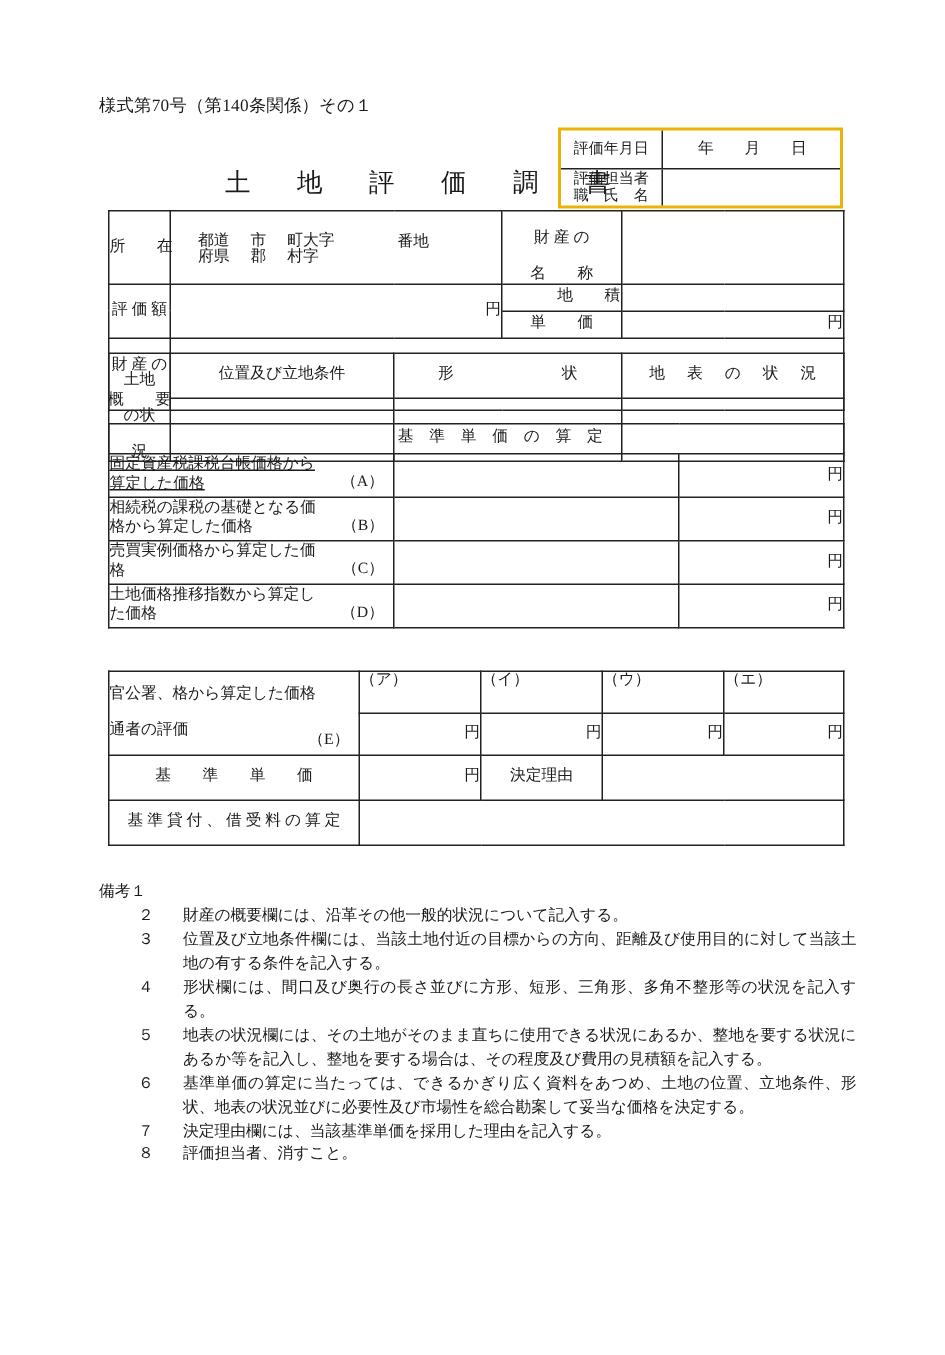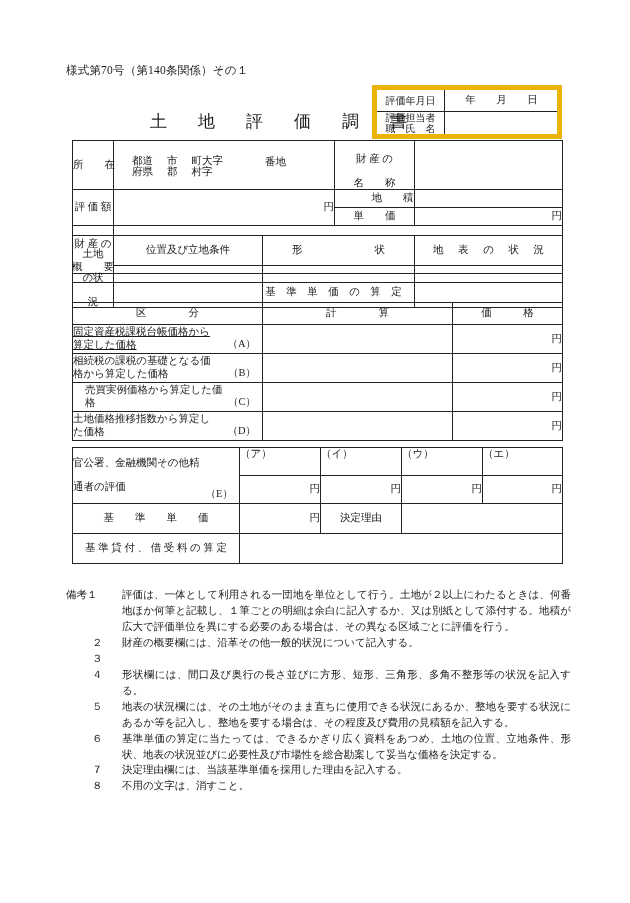--- a/index.html
+++ b/index.html
@@ -47,21 +47,21 @@
     font-size: 17px;
     letter-spacing: 7px;
     white-space: nowrap;
   }
   .hdr-box {
     position: absolute;
     left: 300px;
     top: 0px;
     width: 190px;
     height: 54px;
-    border: 5px solid #eab308;
+    border: 2px solid #eab308;
     box-sizing: border-box;
     display: flex;
     flex-direction: column;
   }
   .hdr-row {
     flex: 1 1 0;
     display: flex;
     align-items: center;
     border-bottom: 1px solid #222;
     box-sizing: border-box;
@@ -313,25 +313,20 @@
   <table class="form" style="left:72px; top:282px; width:490px;">
     <colgroup>
       <col style="width:190px">
       <col style="width:190px">
       <col style="width:110px">
     </colgroup>
     <tbody>
       <tr>
         <td class="lbl" colspan="3" style="height:20px;padding-left:32px;">基　準　単　価　の　算　定</td>
       </tr>
-      <tr>
-        <td class="lbl" style="height:22px;">区　　　　分</td>
-        <td class="lbl">計　　　　算</td>
-        <td class="lbl">価　　　格</td>
-      </tr>
 
       <tr>
         <td class="div-label" style="height:29px;text-decoration:underline;">
           <span class="l1">固定資産税課税台帳価格から</span>
           <span class="l2">算定した価格</span>
           <span class="tag">（A）</span>
         </td>
         <td class="cellpad"></td>
         <td class="yen">
           <span>円</span>
@@ -344,21 +339,21 @@
           <span class="l2">格から算定した価格</span>
           <span class="tag">（B）</span>
         </td>
         <td class="cellpad"></td>
         <td class="yen">
           <span>円</span>
         </td>
       </tr>
 
       <tr>
-        <td class="div-label" style="height:29px;padding-left:12px;">
+        <td class="div-label" style="height:29px;">
           <span class="l1">売買実例価格から算定した価</span>
           <span class="l2">格</span>
           <span class="tag">（C）</span>
         </td>
         <td class="cellpad"></td>
         <td class="yen">
           <span>円</span>
         </td>
       </tr>
 
@@ -381,21 +376,21 @@
       <col style="width:167px">
       <col style="width:81px">
       <col style="width:81px">
       <col style="width:81px">
       <col style="width:80px">
     </colgroup>
     <tbody>
 
       <tr>
         <td class="div-label" rowspan="2" style="height:28px;">
-          <span class="l1">官公署、金融機関その他精</span>
+          <span class="l1">官公署、格から算定した価格</span>
           <span class="l2" style="margin-top:11px;">通者の評価</span>
           <span class="tag">（E）</span>
         </td>
         <td class="cellpad" style="height:28px; vertical-align:top;">（ア）</td>
         <td class="cellpad" style="vertical-align:top;">（イ）</td>
         <td class="cellpad" style="vertical-align:top;">（ウ）</td>
         <td class="cellpad" style="vertical-align:top;">（エ）</td>
       </tr>
       <tr>
         <td class="yen" style="height:28px;">
@@ -425,30 +420,30 @@
         <td class="lbl" style="height:30px;">基 準 貸 付 、 借 受 料 の 算 定</td>
         <td colspan="4" class="cellpad"></td>
       </tr>
     </tbody>
   </table>
 
   <div class="notes">
 
     <div class="note first">
       <div class="note-num first">備考１</div>
-      <div class="note-body">評価は、一体として利用される一団地を単位として行う。土地が２以上にわたるときは、何番地ほか何筆と記載し、１筆ごとの明細は余白に記入するか、又は別紙として添付する。地積が広大で評価単位を異にする必要のある場合は、その異なる区域ごとに評価を行う。</div>
     </div>
 
     <div class="note">
       <div class="note-num rest">２</div>
       <div class="note-body">財産の概要欄には、沿革その他一般的状況について記入する。</div>
     </div>
 
     <div class="note">
       <div class="note-num rest">３</div>
+      <div class="note-body">位置及び立地条件欄には、当該土地付近の目標からの方向、距離及び使用目的に対して当該土地の有する条件を記入する。</div>
     </div>
 
     <div class="note">
       <div class="note-num rest">４</div>
       <div class="note-body">形状欄には、間口及び奥行の長さ並びに方形、短形、三角形、多角不整形等の状況を記入する。</div>
     </div>
 
     <div class="note">
       <div class="note-num rest">５</div>
       <div class="note-body">地表の状況欄には、その土地がそのまま直ちに使用できる状況にあるか、整地を要する状況にあるか等を記入し、整地を要する場合は、その程度及び費用の見積額を記入する。</div>
@@ -459,18 +454,18 @@
       <div class="note-body">基準単価の算定に当たっては、できるかぎり広く資料をあつめ、土地の位置、立地条件、形状、地表の状況並びに必要性及び市場性を総合勘案して妥当な価格を決定する。</div>
     </div>
 
     <div class="note">
       <div class="note-num rest">７</div>
       <div class="note-body">決定理由欄には、当該基準単価を採用した理由を記入する。</div>
     </div>
 
     <div class="note">
       <div class="note-num rest">８</div>
-      <div class="note-body">不用の文字は、消すこと。</div>
+      <div class="note-body">評価担当者、消すこと。</div>
     </div>
 
   </div>
 
 </div>
 
 </body></html>

